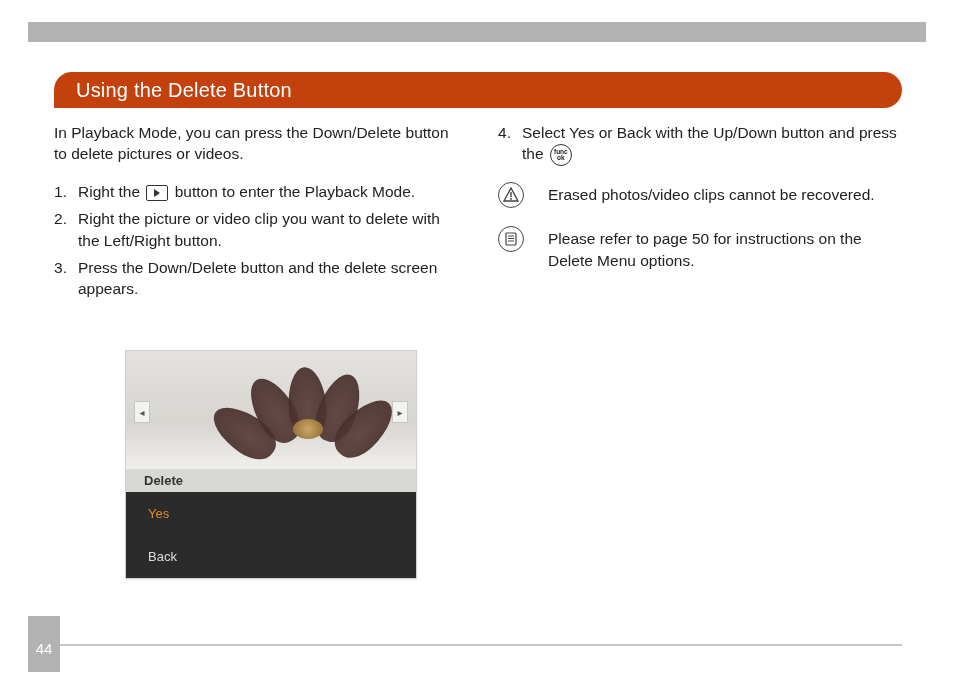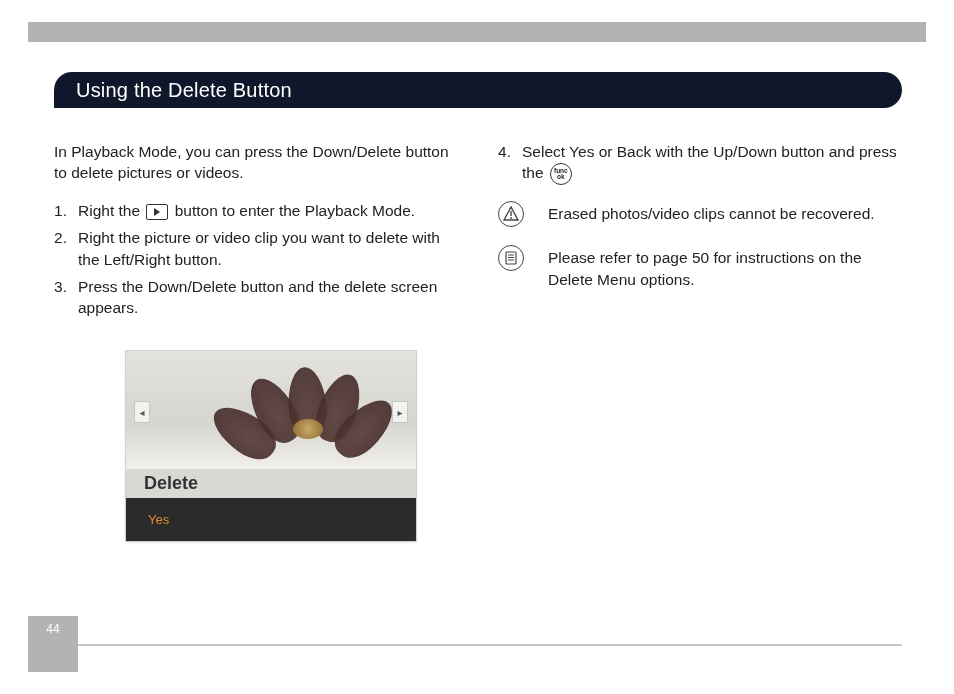--- a/index.html
+++ b/index.html
@@ -19,21 +19,21 @@
     width: 898px;
     height: 20px;
     background: #b3b3b3;
   }
   .section-heading {
     position: absolute;
     top: 72px;
     left: 54px;
     width: 848px;
     height: 36px;
-    background: #0f172a;
+    background: #c2410c;
     border-radius: 18px 18px 18px 0;
     color: #fff;
     font-size: 20px;
     line-height: 36px;
     padding-left: 22px;
     font-weight: 400;
     letter-spacing: 0.2px;
   }
   .columns {
     position: absolute;
@@ -41,21 +41,20 @@
     left: 54px;
     width: 848px;
     display: flex;
     gap: 40px;
     font-size: 15.5px;
     line-height: 1.38;
     color: #222;
   }
   .col {
     width: 404px;
-    margin-top: 19px;
   }
   .para { margin-bottom: 16px; }
   ol.steps {
     list-style: none;
     counter-reset: step;
     margin-bottom: 16px;
   }
   ol.steps > li {
     counter-increment: step;
     position: relative;
@@ -175,41 +174,41 @@
   .arrow-right { right: 8px; }
   .shot-menu {
     background: #2b2b2b;
     color: #ddd;
     font-size: 13px;
   }
   .shot-menu-title {
     background: #d8d8d5;
     color: #333;
     font-weight: 600;
-    font-size: 18px;
+    font-size: 13px;
     padding: 4px 18px;
   }
   .shot-menu-row {
     padding: 14px 22px;
   }
   .sel { color: #e08a2e; }
   
   .page-num-box {
     position: absolute;
     left: 28px;
     bottom: 22px;
-    width: 50px;
+    width: 32px;
     height: 56px;
     background: #b3b3b3;
     color: #fff;
-    font-size: 12px;
+    font-size: 15px;
     display: flex;
     align-items: flex-start;
     justify-content: center;
-    padding-top: 6px;
+    padding-top: 24px;
   }
   .footer-rule {
     position: absolute;
     left: 58px;
     bottom: 48px;
     width: 844px;
     height: 2px;
     background: #c6c6c6;
   }
 </style>
@@ -289,18 +288,19 @@
         <div class="petal p4"></div>
         <div class="petal p5"></div>
         <div class="flower-center"></div>
       </div>
       <div class="arrow-box arrow-left">◂</div>
       <div class="arrow-box arrow-right">▸</div>
     </div>
     <div class="shot-menu">
       <div class="shot-menu-title">Delete</div>
       <div class="shot-menu-row sel">Yes</div>
+      <div class="shot-menu-row">Back</div>
     </div>
   </div>
 </div>
 
 <div class="footer-rule"></div>
 <div class="page-num-box">44</div>
 
 </body></html>

